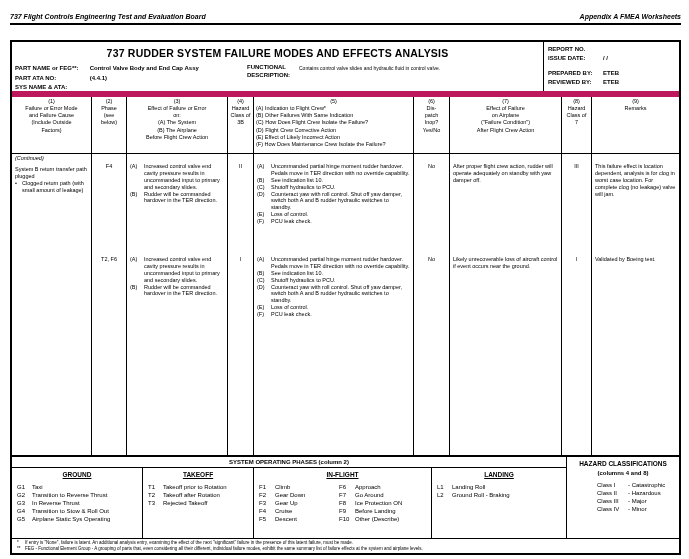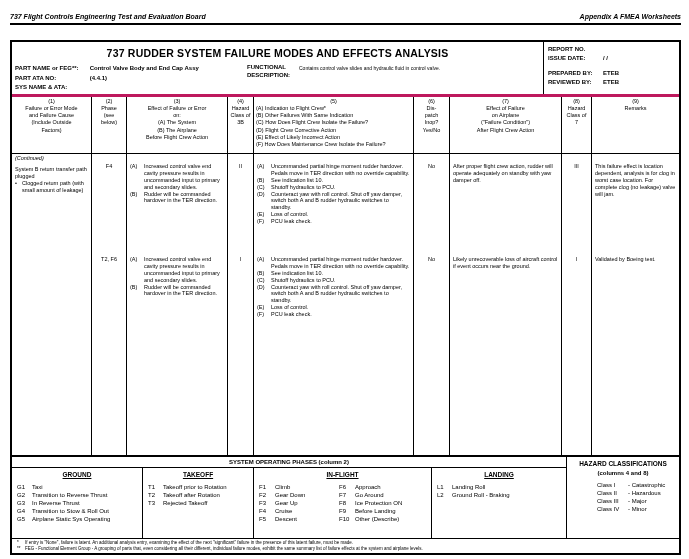--- a/index.html
+++ b/index.html
@@ -18,21 +18,21 @@
     border-bottom:2px solid #000; padding-bottom:3px;
   }
 
   
   .sheet {
     position:absolute; top:40px; left:10px; width:671px; height:515px;
     border:2px solid #000; background:#fff;
   }
 
   
-  .title-block { height:55px; display:flex; border-bottom:3px solid #be185d; }
+  .title-block { height:55px; display:flex; border-bottom:6px solid #be185d; }
   .title-left { flex:1; position:relative; padding-top:5px; }
   .main-title { text-align:center; font-weight:bold; font-size:10.5px; letter-spacing:.2px; }
   .part-rows { position:relative; margin:5px 0 0 3px; font-size:6px; font-weight:bold; line-height:1.6; }
   .plabel { display:inline-block; width:73px; }
   .func-block { position:absolute; left:232px; top:0; display:flex; }
   .func-label { white-space:pre-line; width:52px; line-height:1.3; }
   .func-desc { font-size:5px; font-weight:normal; width:190px; padding-top:1px; line-height:1.3; }
   .title-right { width:136px; border-left:1px solid #000; padding:3px 4px; font-size:6px; font-weight:bold; line-height:1.45; }
   .rrow { display:flex; }
   .rlabel { width:55px; }

